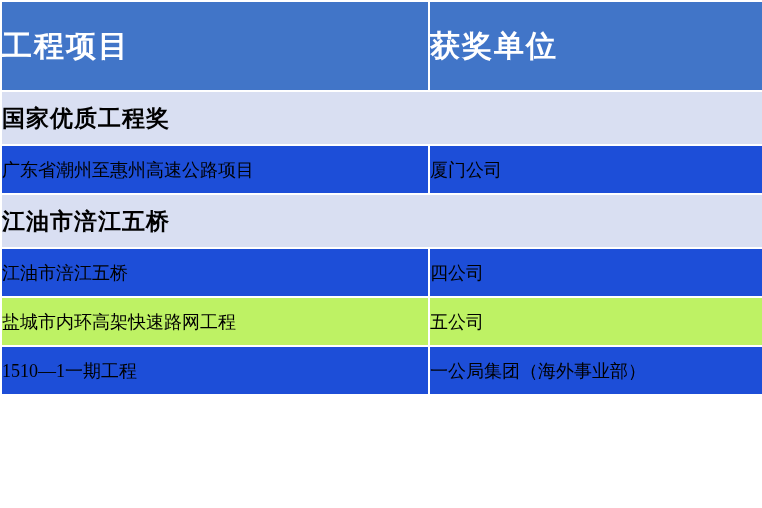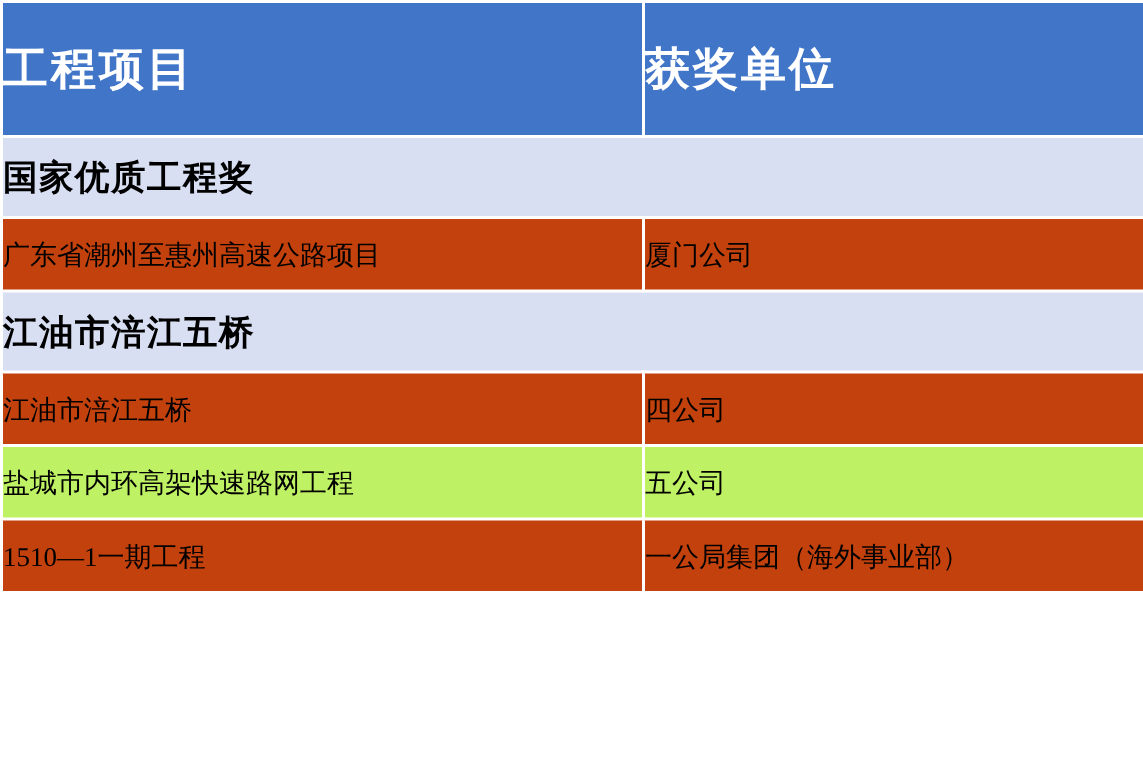--- a/index.html
+++ b/index.html
@@ -38,21 +38,21 @@
   .section-cell {
     background: #d9dff2;
     color: #000000;
     font-size: 23px;
     font-weight: bold;
     height: 52px;
     letter-spacing: 1px;
   }
   
   .data-cell {
-    background: #c2410c;
+    background: #1d4ed8;
     color: #000000;
     font-size: 18px;
     height: 47px;
   }
   .data-cell.alt {
     background: #bef264;
   }
   .col-left { width: 428px; }
   .col-right { width: 334px; }
 </style>

